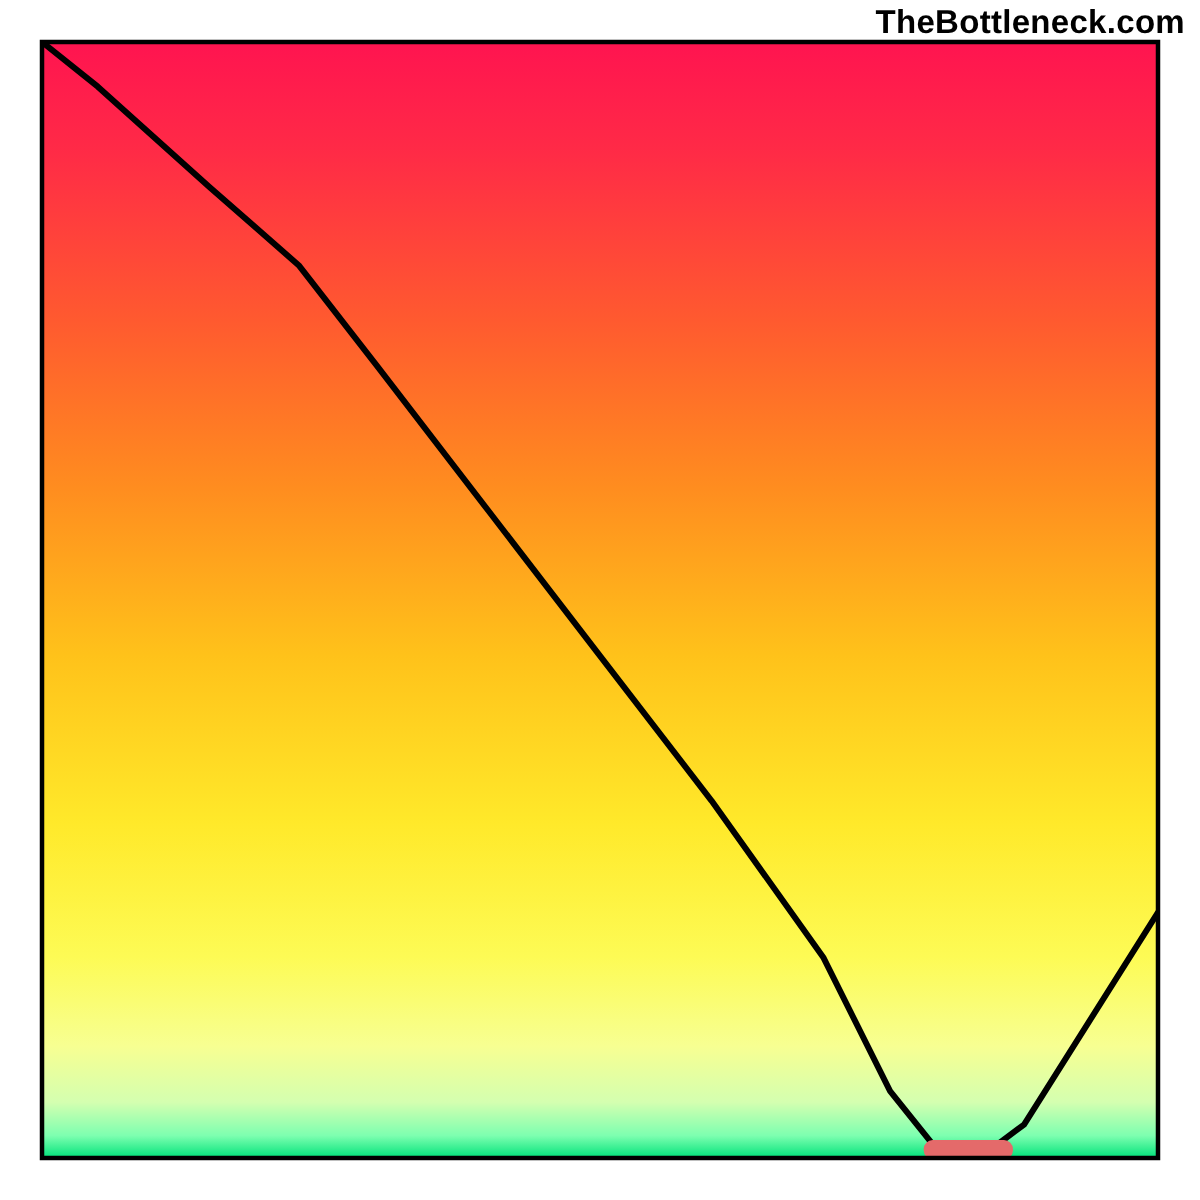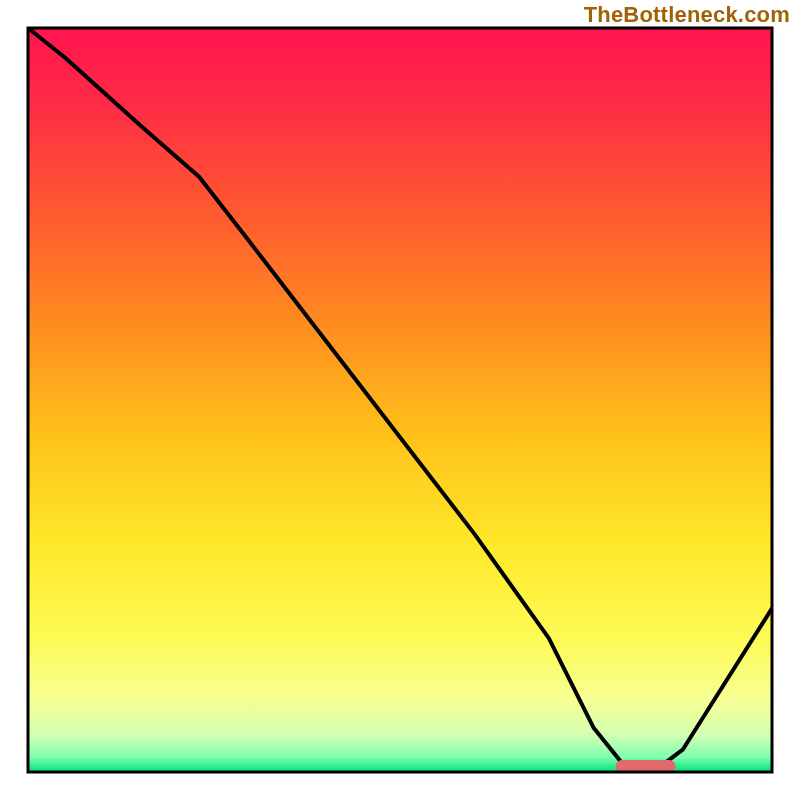--- a/index.html
+++ b/index.html
@@ -15,21 +15,21 @@
     width: 800px;
     height: 800px;
   }
   .watermark {
     position: absolute;
     top: 2px;
     right: 10px;
     font-family: Arial, Helvetica, sans-serif;
     font-size: 22px;
     font-weight: bold;
-    color: #a16207;
+    color: #000000;
     letter-spacing: 0.2px;
     z-index: 10;
     margin-left: 39px;
   }
   svg.chart {
     position: absolute;
     top: 0;
     left: 0;
     width: 800px;
     height: 800px;

